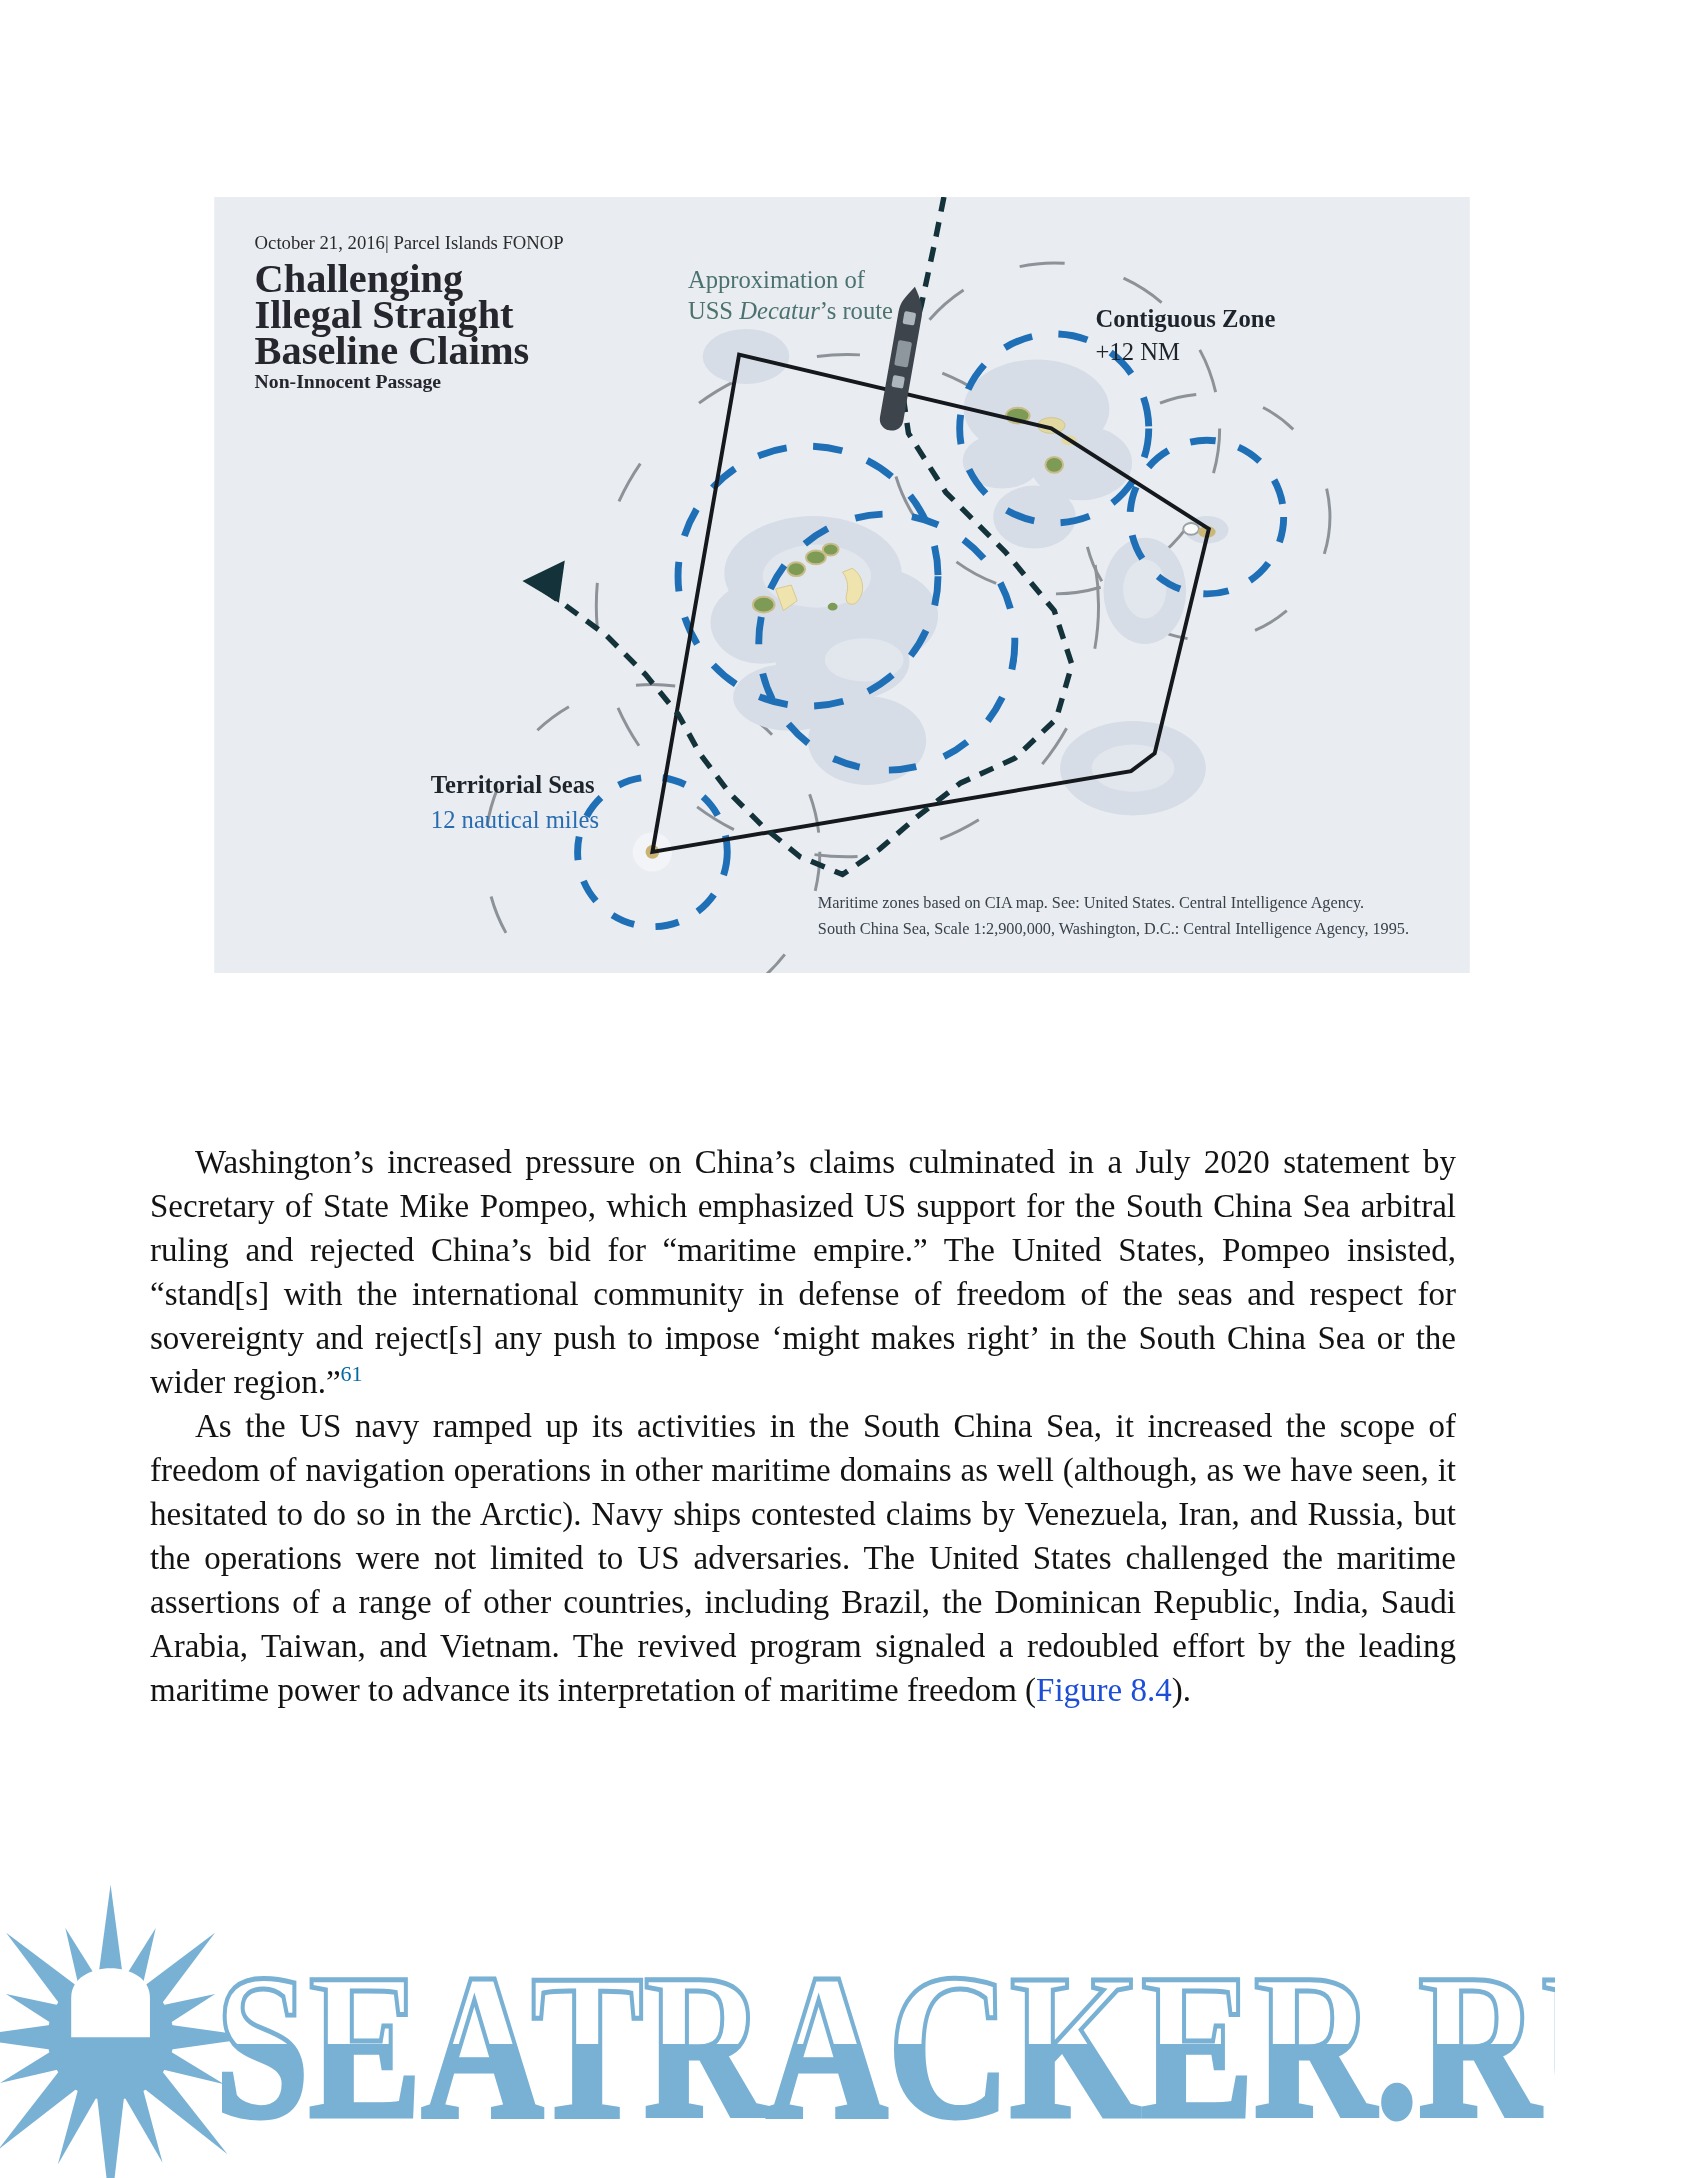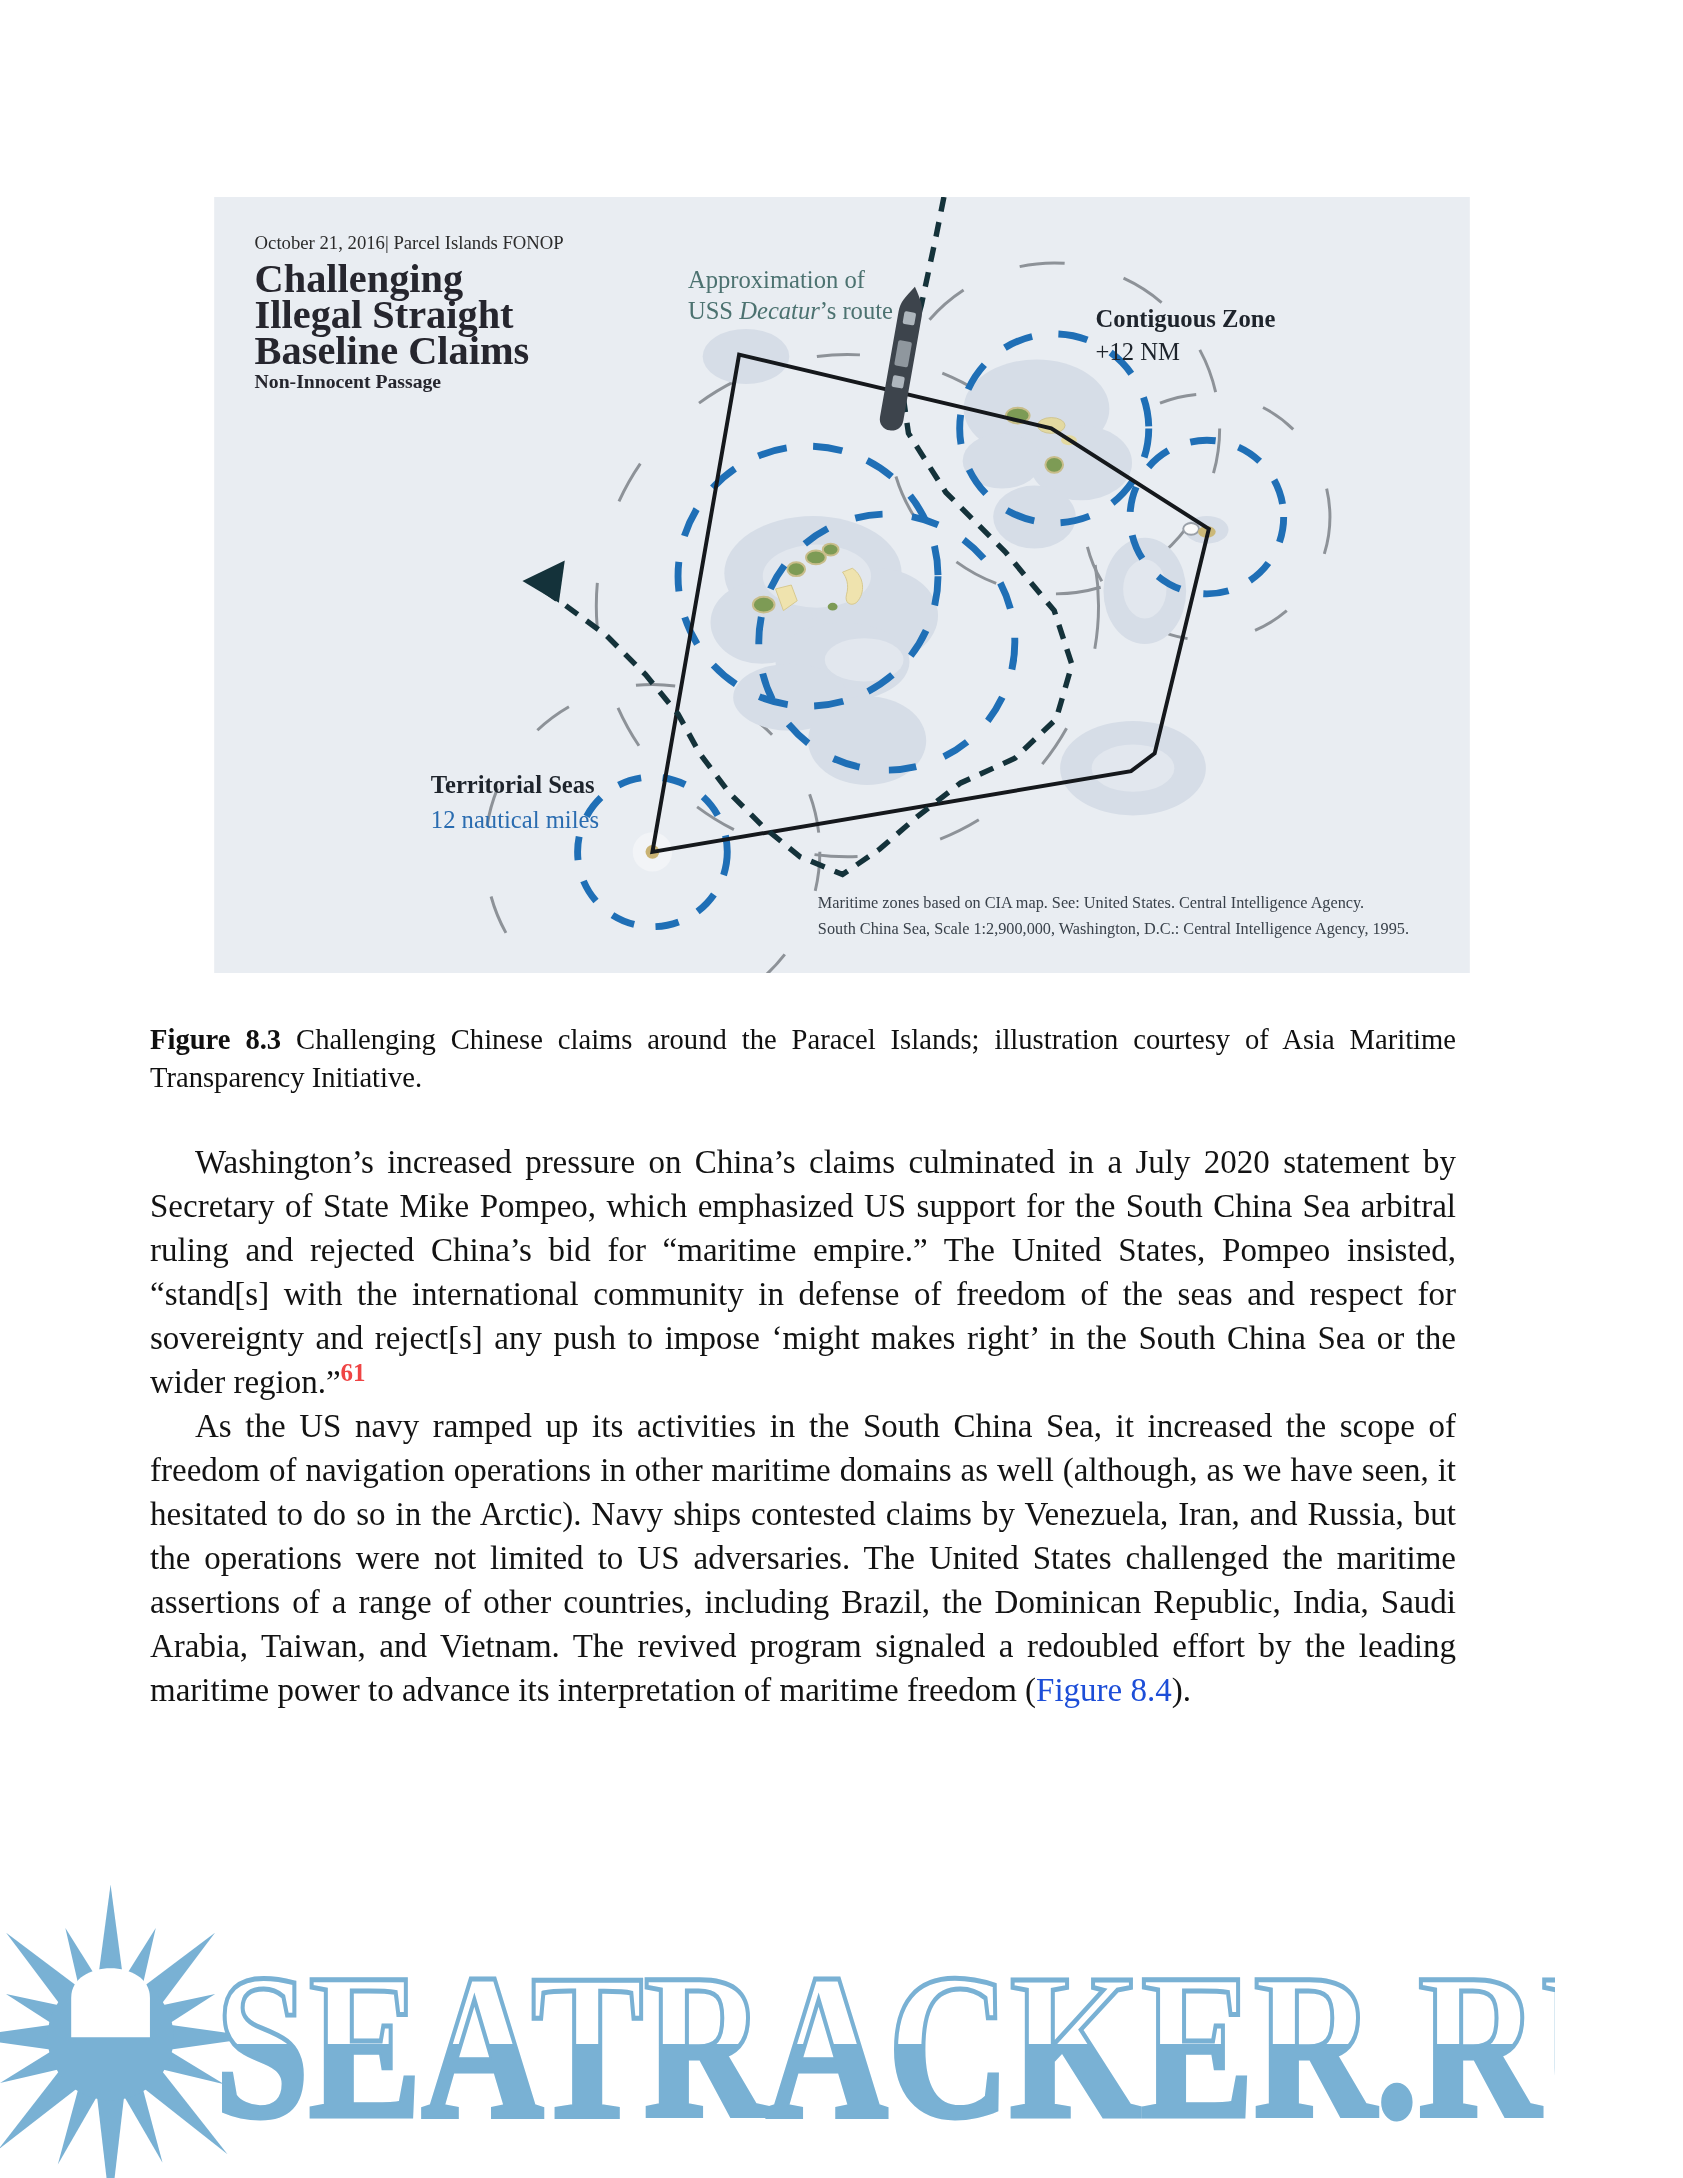--- a/index.html
+++ b/index.html
@@ -13,21 +13,21 @@
     position:absolute;left:150px;top:1021px;width:1306px;
     font-size:28.6px;line-height:38px;color:#101010;text-align:justify;
   }
   .caption .cap-label{font-weight:bold;}
   .body-text{
     position:absolute;left:150px;top:1140px;width:1306px;
     font-size:33px;line-height:44px;color:#131313;text-align:justify;
   }
   .body-text p{margin:0;text-indent:45px;}
   .fn{
-    font-size:25px;color:#ef4444;vertical-align:super;line-height:0;font-weight:bold;
+    font-size:22px;color:#0369a1;vertical-align:super;line-height:0;
   }
   .link{color:#1d4ed8;}
   .watermark{position:absolute;left:0;top:1862px;}
   .wm-text{
     font-family:"Liberation Serif", serif;font-weight:bold;
   }
 </style>
 </head>
 <body>
 
@@ -147,23 +147,20 @@
         </g>
 
         <g font-size="16.5" fill="#39414a">
           <text x="613" y="722">Maritime zones based on CIA map. See: United States. Central Intelligence Agency.</text>
           <text x="613" y="748">South China Sea, Scale 1:2,900,000, Washington, D.C.: Central Intelligence Agency, 1995.</text>
         </g>
       </g>
     </svg>
   </div>
 
-  <div class="caption">
-    <span class="cap-label">Figure 8.3</span><span> Challenging Chinese claims around the Paracel Islands; illustration courtesy of Asia Maritime Transparency Initiative.</span>
-  </div>
 
   <div class="body-text">
     <p><span>Washington’s increased pressure on China’s claims culminated in a July 2020 statement by Secretary of State Mike Pompeo, which emphasized US support for the South China Sea arbitral ruling and rejected China’s bid for “maritime empire.” The United States, Pompeo insisted, “stand[s] with the international community in defense of freedom of the seas and respect for sovereignty and reject[s] any push to impose ‘might makes right’ in the South China Sea or the wider region.”</span><sup class="fn">61</sup></p>
     <p><span>As the US navy ramped up its activities in the South China Sea, it increased the scope of freedom of navigation operations in other maritime domains as well (although, as we have seen, it hesitated to do so in the Arctic). Navy ships contested claims by Venezuela, Iran, and Russia, but the operations were not limited to US adversaries. The United States challenged the maritime assertions of a range of other countries, including Brazil, the Dominican Republic, India, Saudi Arabia, Taiwan, and Vietnam. The revived program signaled a redoubled effort by the leading maritime power to advance its interpretation of maritime freedom (</span><span class="link">Figure 8.4</span><span>).</span></p>
   </div>
 
   <svg class="watermark" width="1683" height="316" viewBox="0 0 1709 321" xmlns="http://www.w3.org/2000/svg">
     <defs>
       <clipPath id="wm-bottom">
           <rect x="180" y="185" width="1529" height="136"></rect>

